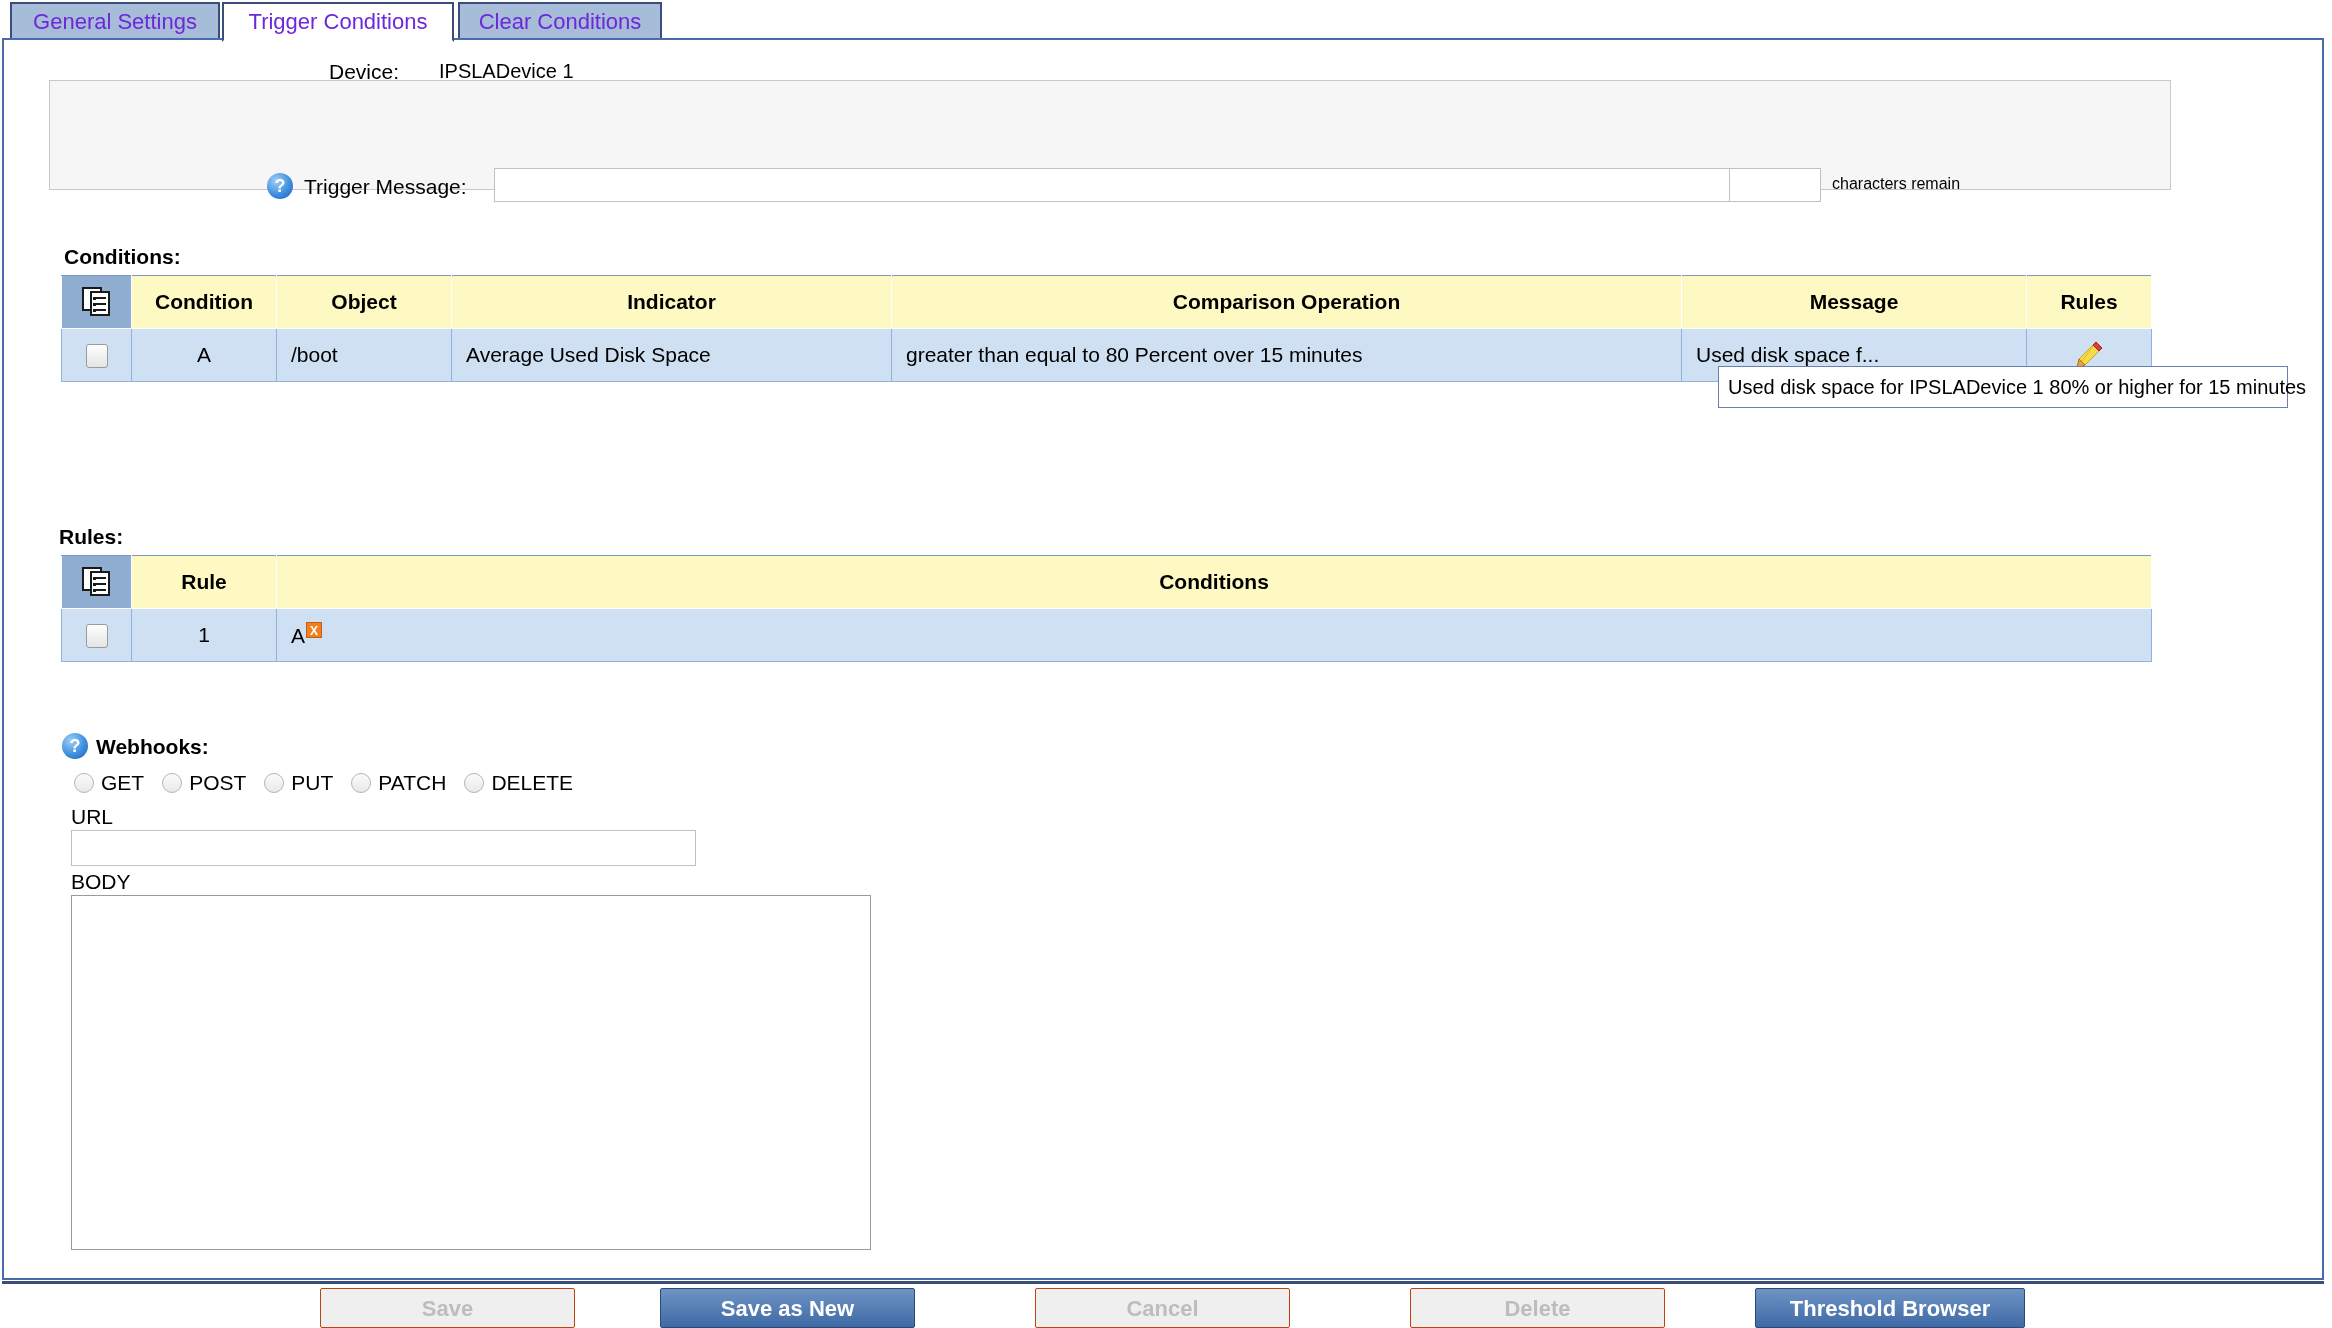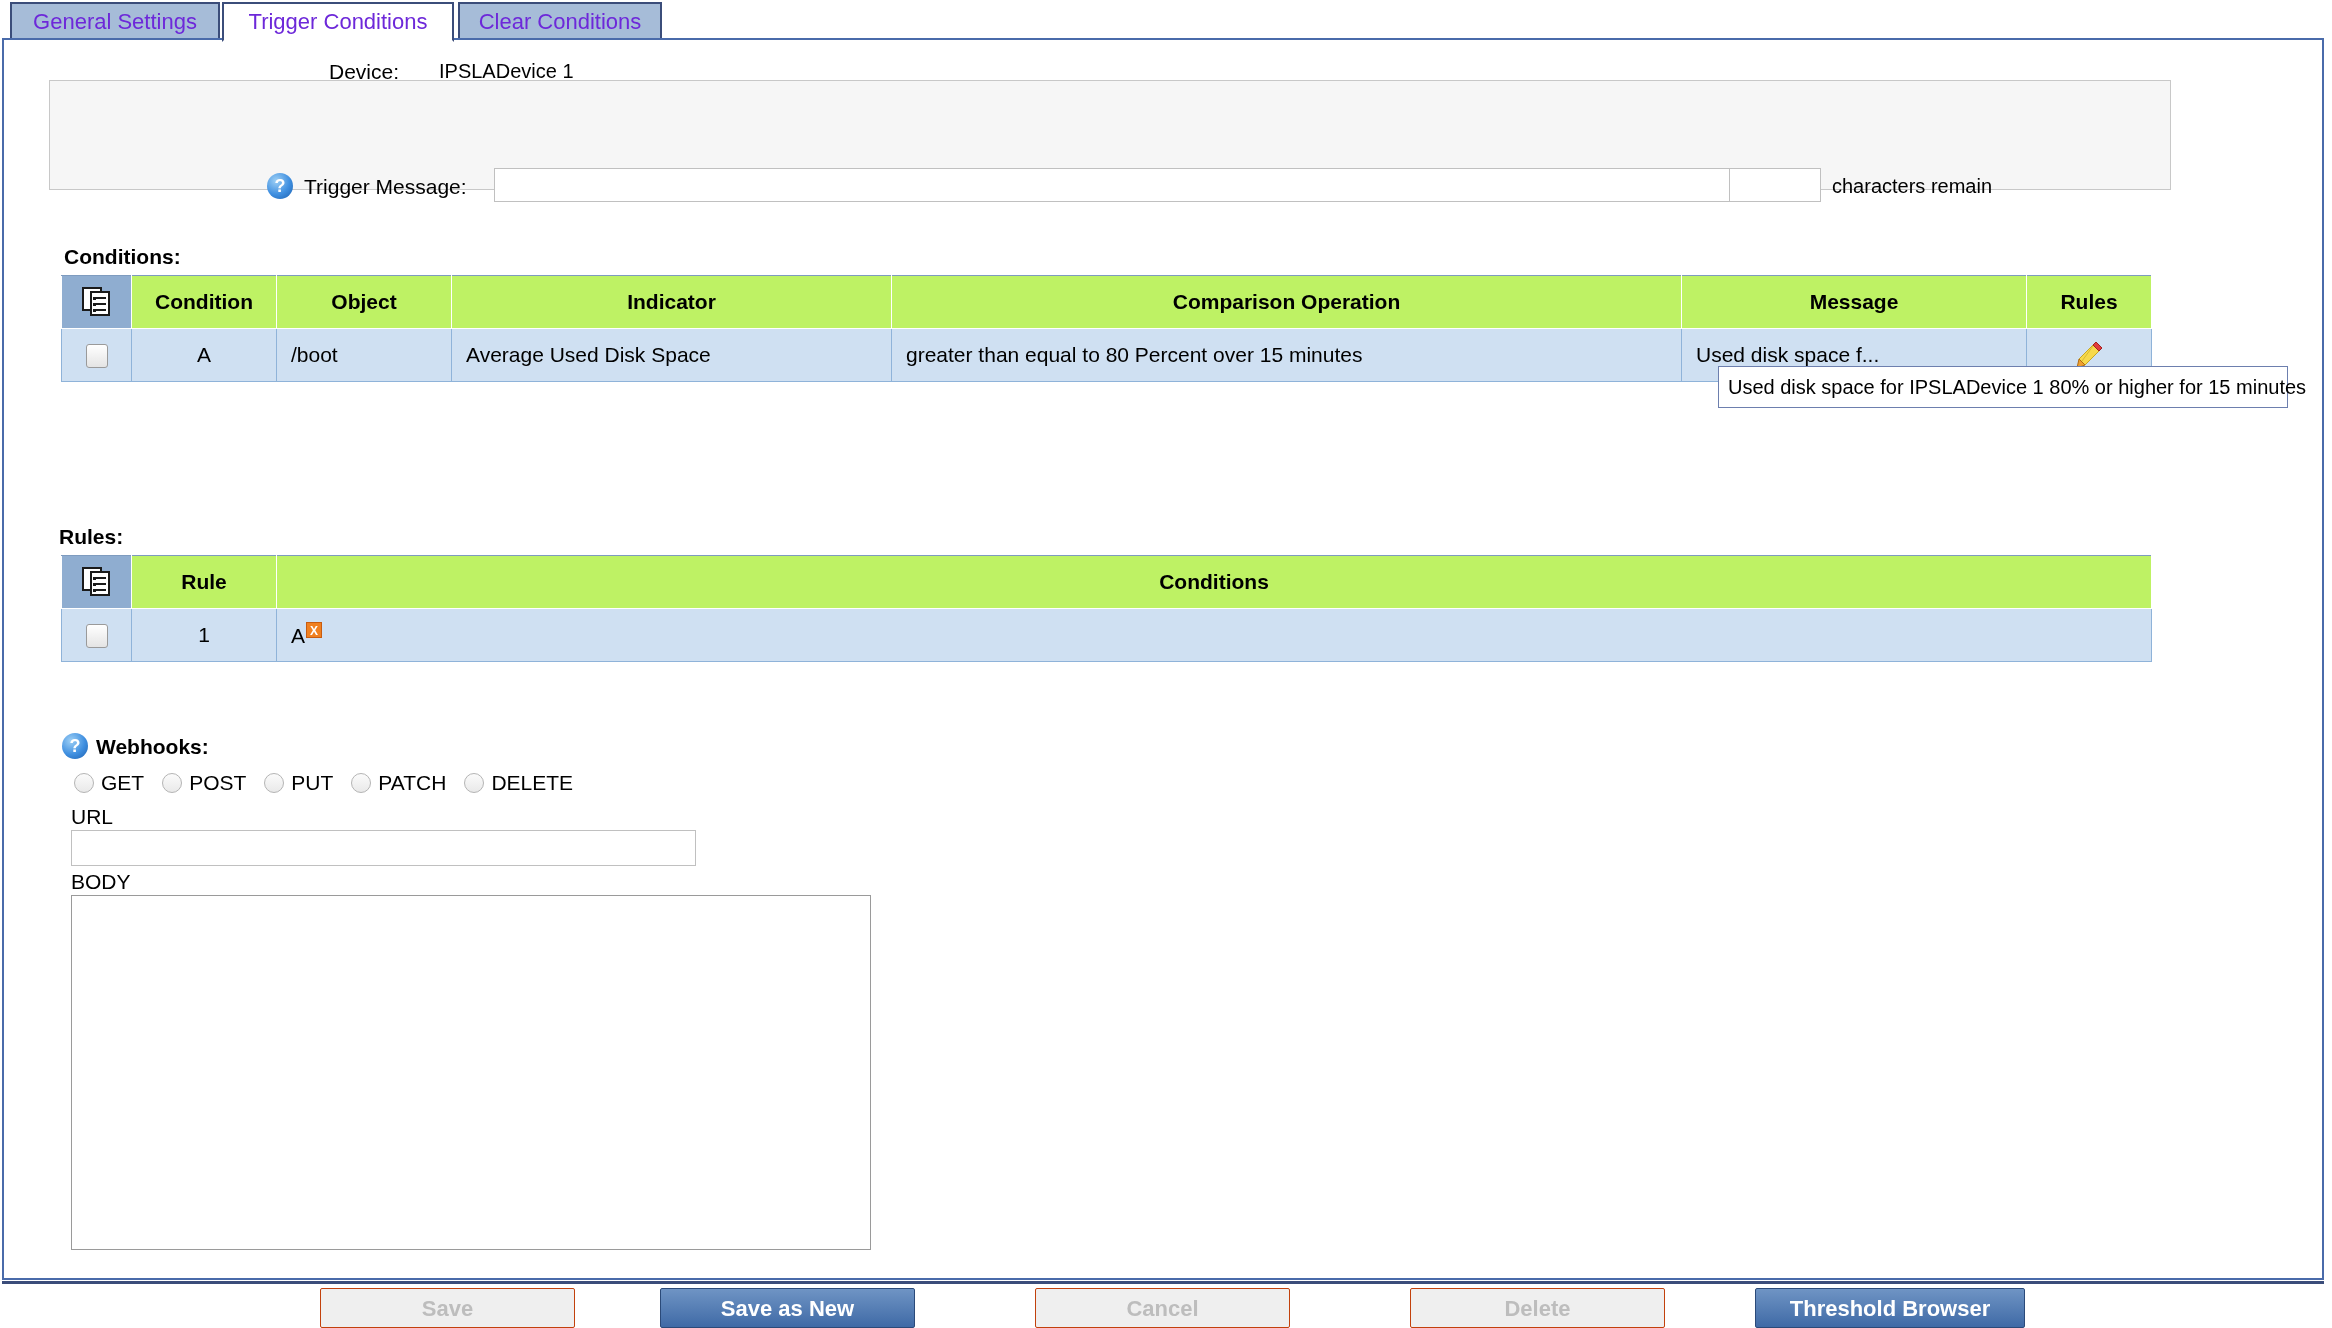--- a/index.html
+++ b/index.html
@@ -134,41 +134,41 @@
     background: #ffffff;
     box-sizing: border-box;
     font-family: "Liberation Sans", sans-serif;
     font-size: 19px;
     padding: 0 6px;
   }
   .cc-label {
     position: absolute;
     left: 1828px;
     top: 135px;
-    font-size: 20px;
+    font-size: 16px;
   }
 
   
   .section-title {
     position: absolute;
     font-size: 21px;
     font-weight: bold;
   }
   #conditions-title { left: 60px; top: 205px; }
   #rules-title      { left: 55px; top: 485px; }
 
   
   .grid {
     position: absolute;
     border-collapse: collapse;
     table-layout: fixed;
     font-size: 21px;
   }
   .grid th {
-    background: #bef264;
+    background: #fef9c3;
     border: 1px solid #ffffff;
     border-top: 1px solid #7e9bbf;
     font-weight: bold;
     height: 50px;
     font-size: 21px;
     color: #000;
   }
   .grid td {
     background: #cfe0f2;
     border-left: 1px solid #8fb3d9;

